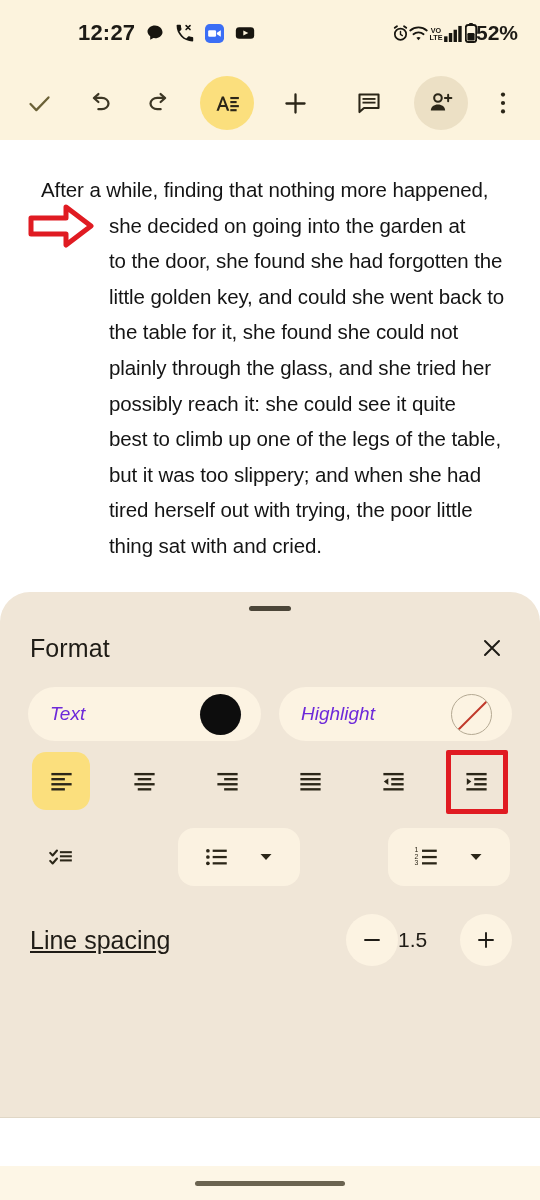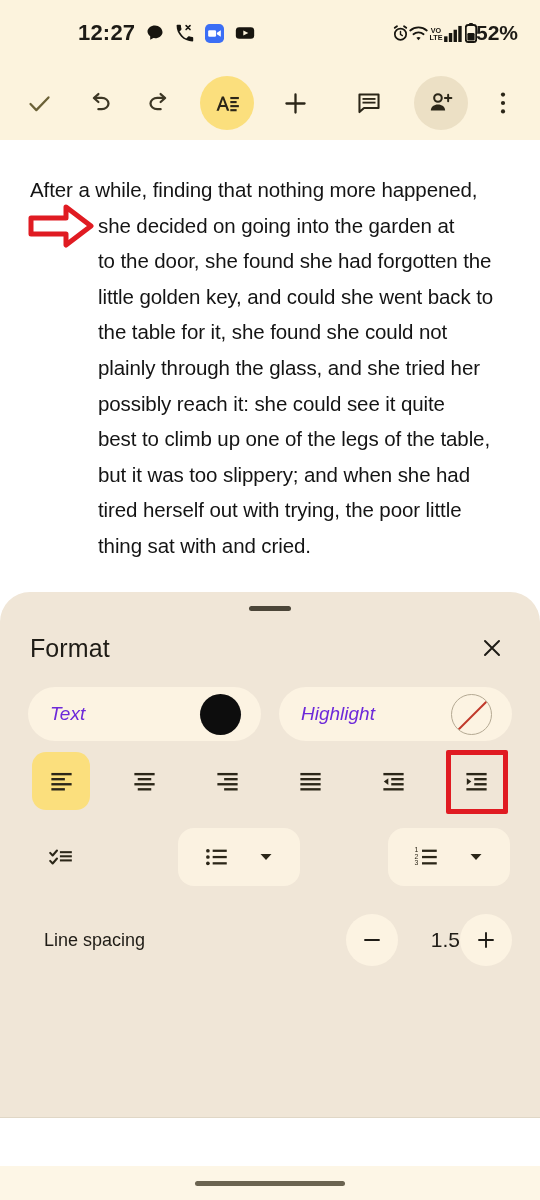--- a/index.html
+++ b/index.html
@@ -54,21 +54,21 @@
 
   
   .docpage {
     position: absolute; top: 140px; left: 0;
     width: 540px; height: 1010px;
     background: #ffffff;
   }
   .doc-text {
     position: absolute; top: 32px; left: 0;
     width: 540px;
-    padding: 0 30px;
+    padding: 0 41px;
     font-size: 20.5px;
     line-height: 35.6px;
     color: #141414;
     letter-spacing: -0.1px;
   }
   .doc-text .ln { white-space: nowrap; }
   .doc-text .ln.ind { padding-left: 68px; }
 
   
   .red-arrow {
@@ -172,35 +172,35 @@
     padding: 0 12px; cursor: pointer;
   }
 
   
   .spacing-row {
     position: absolute; top: 910px; left: 0;
     width: 540px; height: 60px;
     display: flex; align-items: center;
   }
   .spacing-label {
-    position: absolute; left: 44px;
-    font-size: 18px; color: #1f1c16;
+    position: absolute; left: 30px;
+    font-size: 25px; color: #1f1c16; text-decoration: underline;
   }
   .stepper {
     position: absolute; right: 28px;
     display: flex; align-items: center; gap: 0;
   }
   .step-btn {
     width: 52px; height: 52px; border-radius: 26px;
     background: #fcf3e2;
     display: flex; align-items: center; justify-content: center;
     cursor: pointer;
   }
   .step-val {
-    width: 62px; text-align: right;
+    width: 62px; text-align: left;
     font-size: 21px; color: #1f1c16;
   }
 
   
   .white-gap {
     position: absolute; left: 0; top: 1117px;
     width: 540px; height: 49px; background: #ffffff;
     border-top: 1px solid #e0d7c6;
   }
   .navbar {

